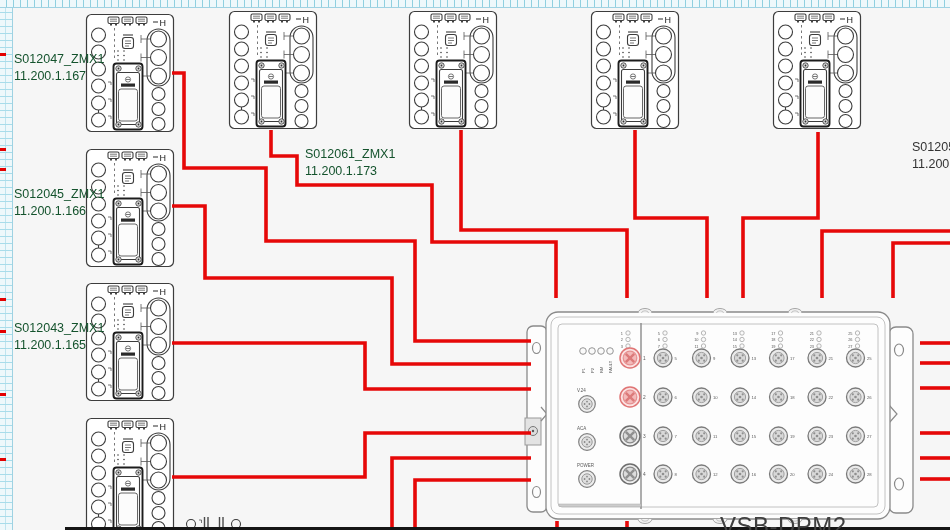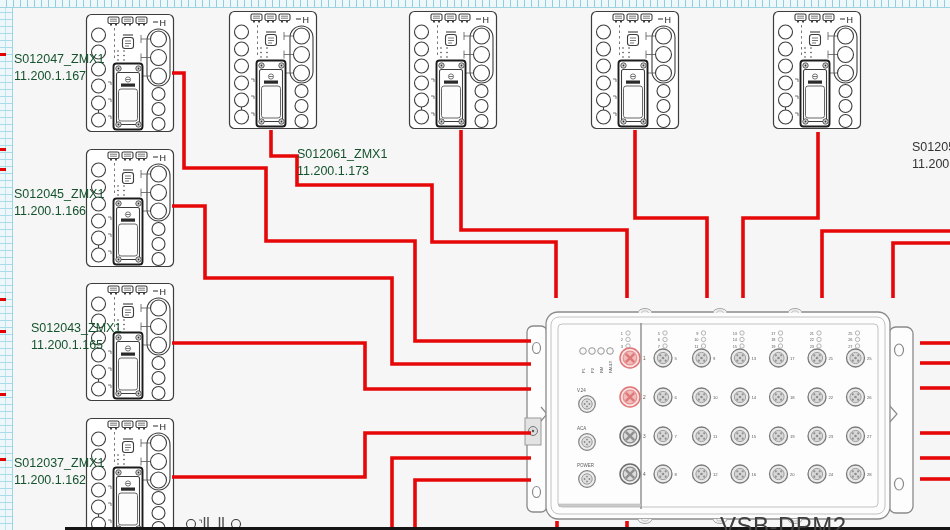--- a/index.html
+++ b/index.html
@@ -574,29 +574,25 @@
 
   <div id="bottom-bar"></div>
 <div class="dev-label" style="left: 14px; top: 51px;">
       <div>S012047_ZMX1</div>
       <div>11.200.1.167</div>
     </div>
     <div class="dev-label" style="left: 14px; top: 186px;">
       <div>S012045_ZMX1</div>
       <div>11.200.1.166</div>
     </div>
-    <div class="dev-label" style="left: 14px; top: 320px; padding-left: 17px;">
+    <div class="dev-label" style="left: 14px; top: 320px;">
       <div>S012043_ZMX1</div>
       <div>11.200.1.165</div>
     </div>
-    <div class="dev-label" style="left: 14px; top: 455px;">
-      <div>S012037_ZMX1</div>
-      <div>11.200.1.162</div>
-    </div>
-    <div class="dev-label" style="left: 297px; top: 146px;">
+    <div class="dev-label" style="left: 305px; top: 146px;">
       <div>S012061_ZMX1</div>
       <div>11.200.1.173</div>
     </div>
     <div class="red-tick" style="top: 53px;"></div>
     <div class="red-tick" style="top: 148px;"></div>
     <div class="red-tick" style="top: 168px;"></div>
     <div class="red-tick" style="top: 298px;"></div>
     <div class="red-tick" style="top: 330px;"></div>
     <div class="red-tick" style="top: 393px;"></div>
     <div class="red-tick" style="top: 458px;"></div>

